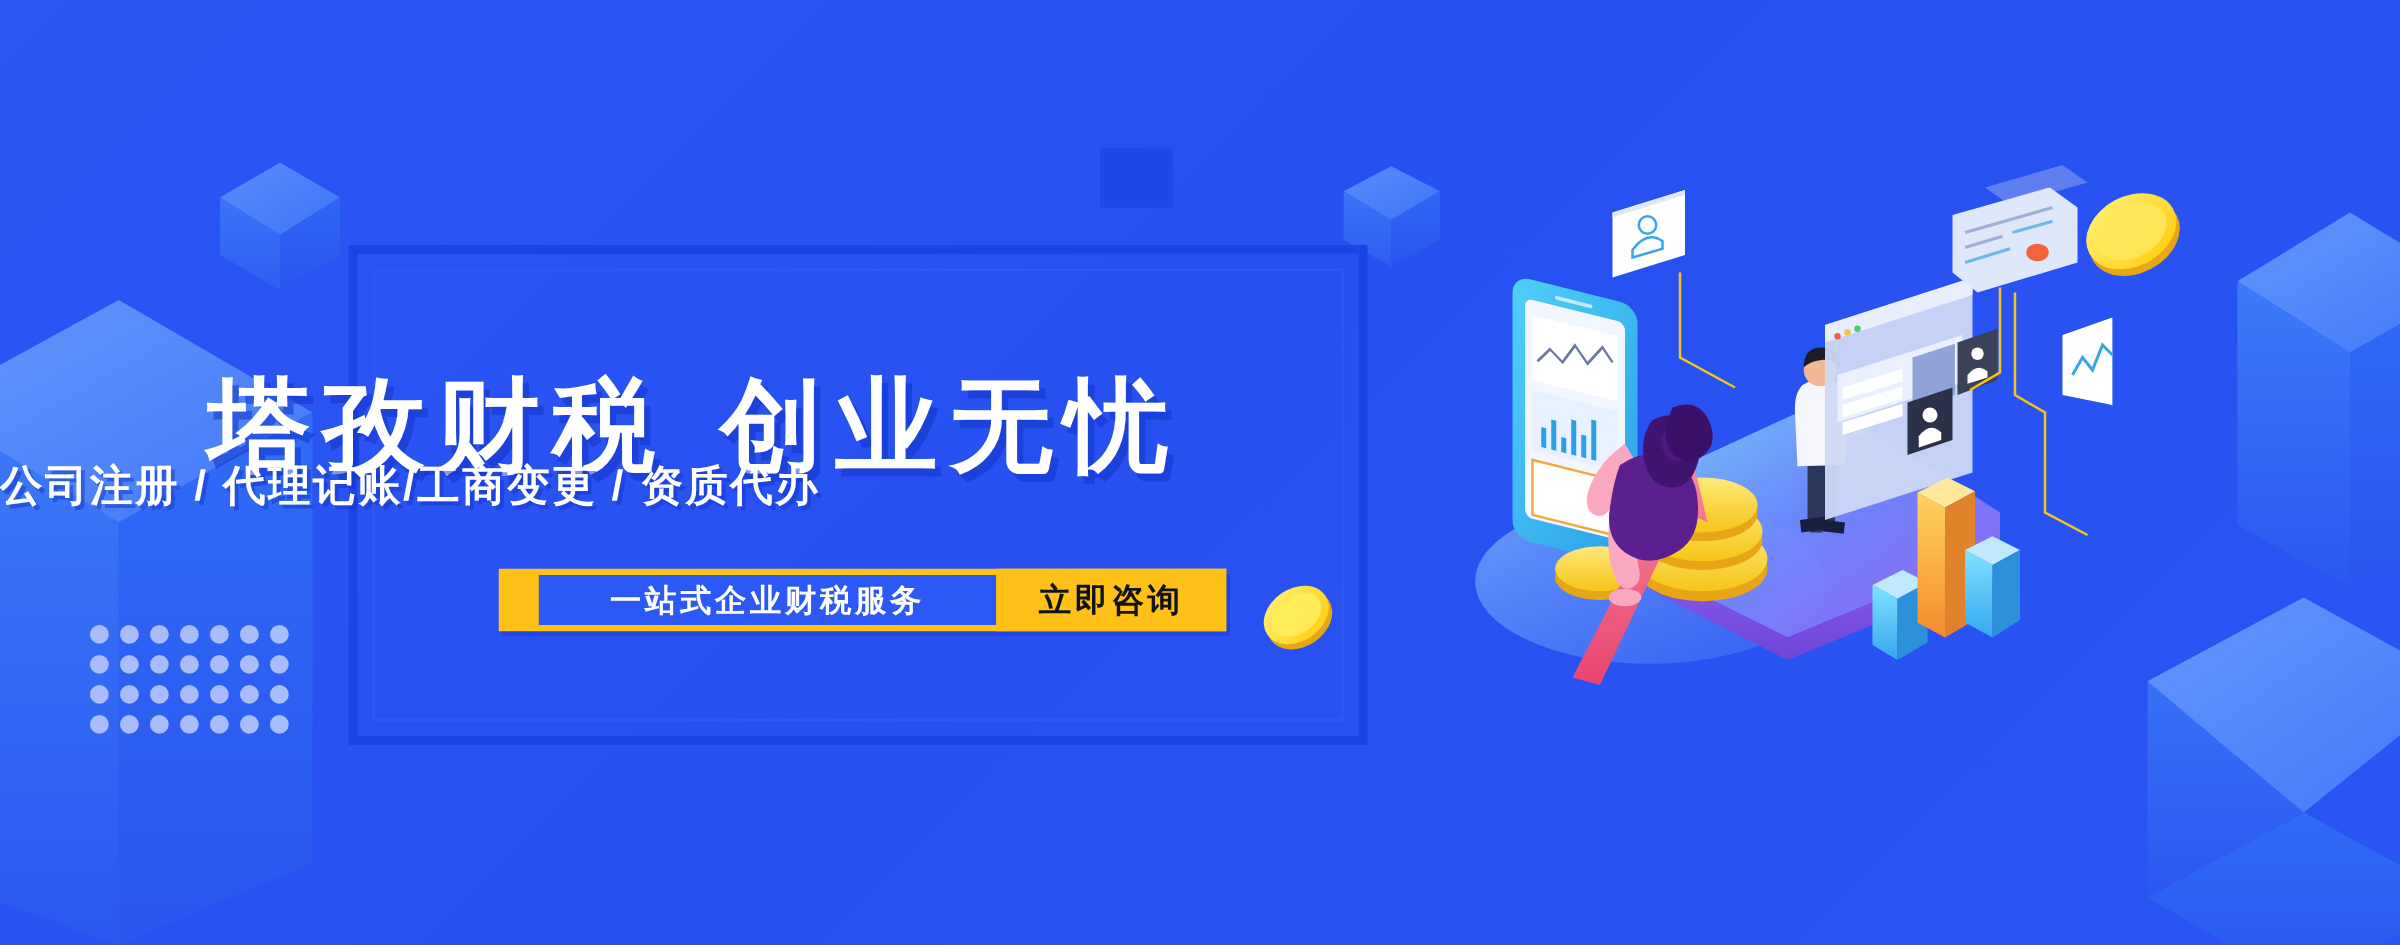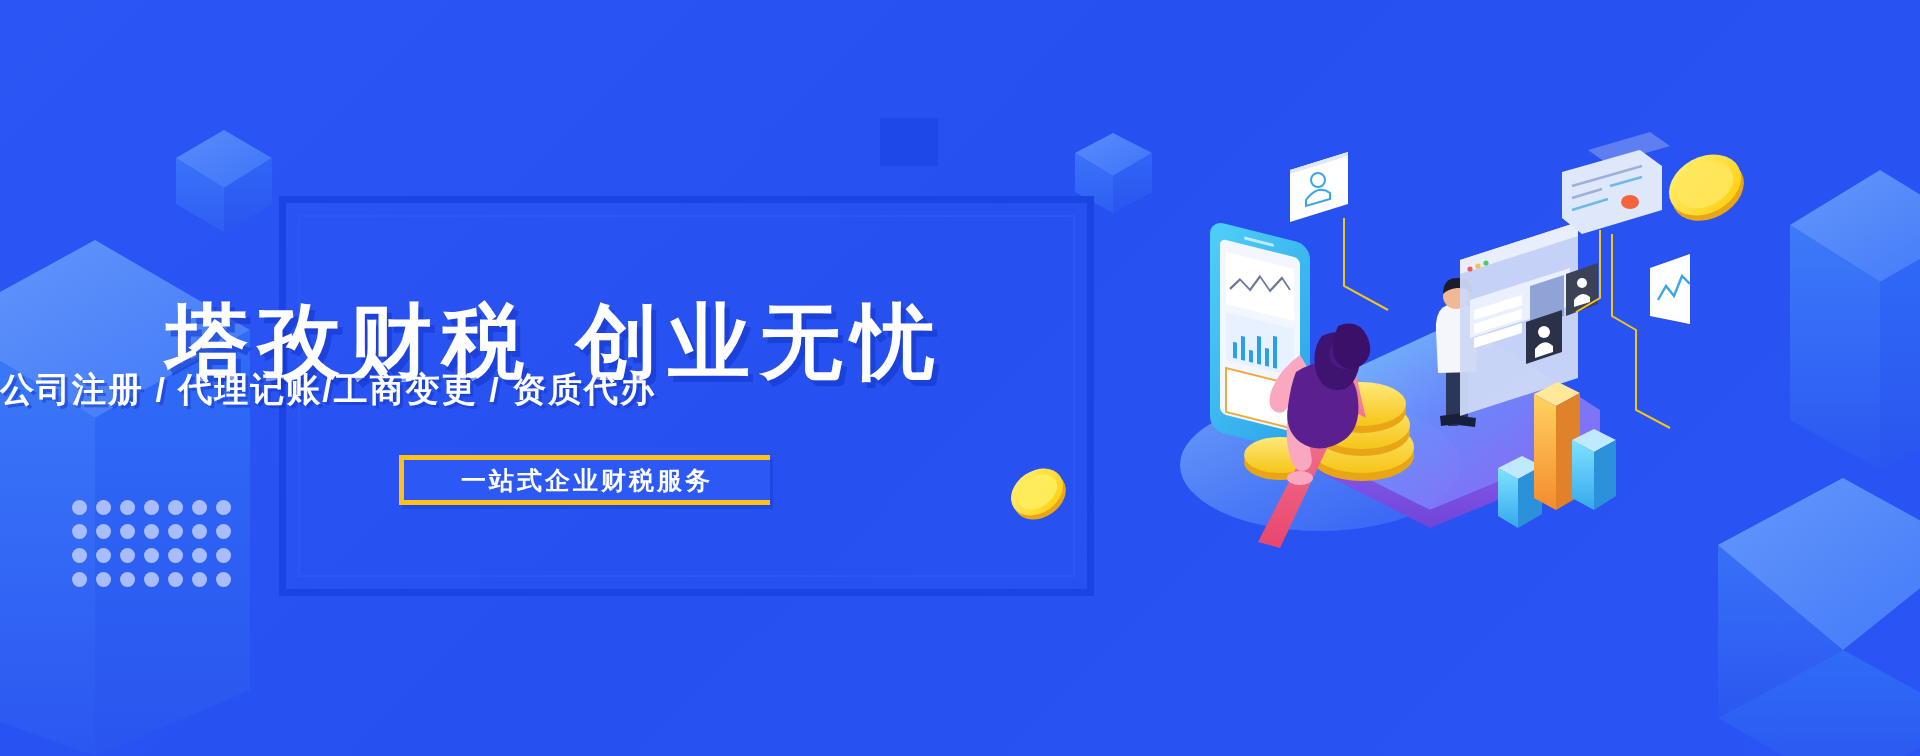--- a/index.html
+++ b/index.html
@@ -65,20 +65,21 @@
     white-space:nowrap;
     text-shadow:3px 3px 0 rgba(18,52,200,.5);
   }
 
   
   #cta-row{
     position:absolute;left:399px;top:455px;
     display:flex;align-items:stretch;height:50px;
     background:#ffc017;
     box-shadow:3px 4px 0 rgba(18,52,200,.35);
+    padding-left:27px;
   }
   #tagline-box{
     display:flex;align-items:center;justify-content:center;
     width:366px;height:100%;
     background:#2c58f5;
     color:#ffffff;
     font-size:25px;font-weight:700;letter-spacing:3px;
     margin:5px 0 5px 5px;
     box-sizing:border-box;
     height:40px;align-self:center;
@@ -219,20 +220,21 @@
   </div>
 
   <h1 id="headline">
     <span>塔孜财税</span><span class="gap"></span><span>创业无忧</span>
   </h1>
 
   <div id="subtitle">公司注册 / 代理记账/工商变更 / 资质代办</div>
 
   <div id="cta-row">
     <div id="tagline-box">一站式企业财税服务</div>
+    <button id="consult-button">立即咨询</button>
   </div>
 
   <div id="illustration">
     <svg viewBox="0 0 560 440" width="560" height="440">
       <defs>
         <linearGradient id="plat" x1="0" y1="0" x2="1" y2="1">
           <stop offset="0" stop-color="#7fd2fb"></stop>
             <stop offset="0.45" stop-color="#6f8cfb"></stop>
             <stop offset="1" stop-color="#9b63f3"></stop>
         </linearGradient>

